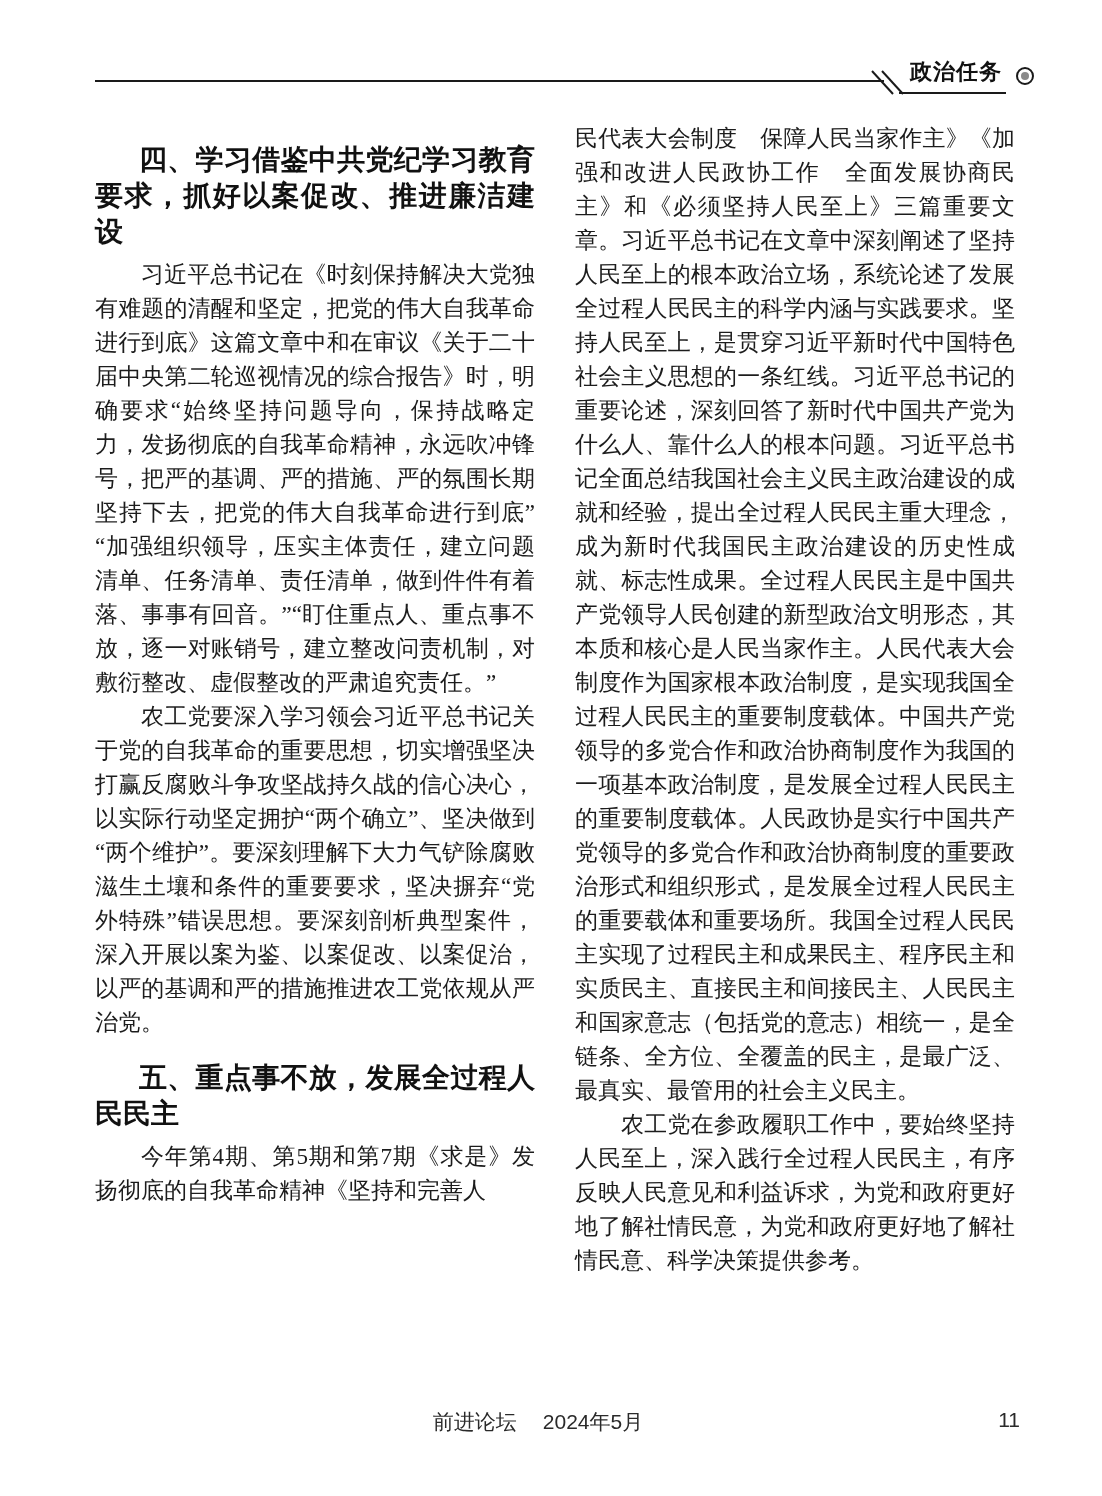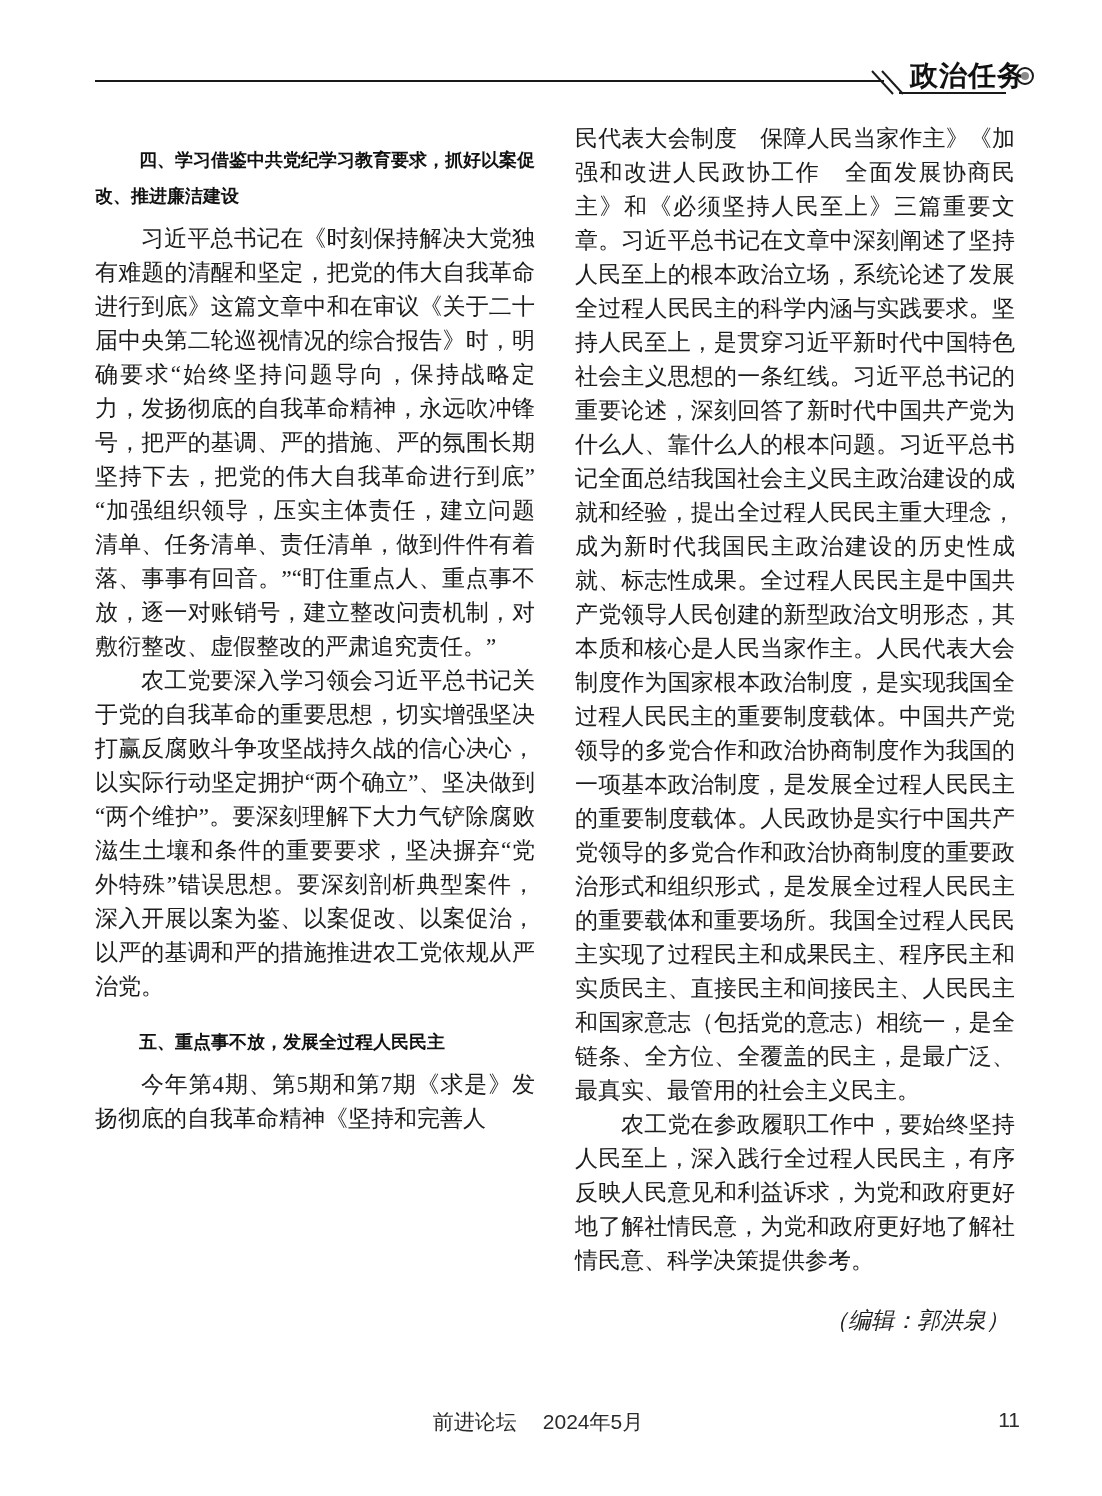--- a/index.html
+++ b/index.html
@@ -24,21 +24,21 @@
     width: 1102px;
     height: 110px;
   }
   .header-label {
     position: absolute;
     top: 57px;
     left: 910px;
     width: 96px;
     font-family: "Liberation Serif", "DejaVu Serif", serif;
     font-weight: bold;
-    font-size: 28px;
+    font-size: 22px;
     letter-spacing: 1px;
     color: #111;
     white-space: nowrap;
   }
   .bullseye {
     position: absolute;
     top: 67px;
     left: 1016px;
     width: 18px;
     height: 18px;
@@ -77,21 +77,21 @@
     line-height: 34px;
     text-align: justify;
     text-align-last: left;
     color: #1c1c1c;
   }
   .indent { text-indent: 46px; }
   .sec-heading {
     margin: 20px 0 8px 0;
     font-family: "Liberation Sans", "DejaVu Sans", sans-serif;
     font-weight: bold;
-    font-size: 18px;
+    font-size: 28px;
     line-height: 36px;
     text-indent: 44px;
     text-align: justify;
     text-align-last: left;
     color: #111;
   }
   .editor-credit {
     margin: 26px 6px 0 0;
     font-size: 23px;
     line-height: 34px;
@@ -144,21 +144,20 @@
       <h2 class="sec-heading">四、学习借鉴中共党纪学习教育要求，抓好以案促改、推进廉洁建设</h2>
       <p class="body-par indent">习近平总书记在《时刻保持解决大党独有难题的清醒和坚定，把党的伟大自我革命进行到底》这篇文章中和在审议《关于二十届中央第二轮巡视情况的综合报告》时，明确要求“始终坚持问题导向，保持战略定力，发扬彻底的自我革命精神，永远吹冲锋号，把严的基调、严的措施、严的氛围长期坚持下去，把党的伟大自我革命进行到底”“加强组织领导，压实主体责任，建立问题清单、任务清单、责任清单，做到件件有着落、事事有回音。”“盯住重点人、重点事不放，逐一对账销号，建立整改问责机制，对敷衍整改、虚假整改的严肃追究责任。”</p>
       <p class="body-par indent">农工党要深入学习领会习近平总书记关于党的自我革命的重要思想，切实增强坚决打赢反腐败斗争攻坚战持久战的信心决心，以实际行动坚定拥护“两个确立”、坚决做到“两个维护”。要深刻理解下大力气铲除腐败滋生土壤和条件的重要要求，坚决摒弃“党外特殊”错误思想。要深刻剖析典型案件，深入开展以案为鉴、以案促改、以案促治，以严的基调和严的措施推进农工党依规从严治党。</p>
       <h2 class="sec-heading">五、重点事不放，发展全过程人民民主</h2>
       <p class="body-par indent">今年第4期、第5期和第7期《求是》发扬彻底的自我革命精神《坚持和完善人</p>
     </section>
 
     <section class="col col-right">
       <p class="body-par">民代表大会制度　保障人民当家作主》《加强和改进人民政协工作　全面发展协商民主》和《必须坚持人民至上》三篇重要文章。习近平总书记在文章中深刻阐述了坚持人民至上的根本政治立场，系统论述了发展全过程人民民主的科学内涵与实践要求。坚持人民至上，是贯穿习近平新时代中国特色社会主义思想的一条红线。习近平总书记的重要论述，深刻回答了新时代中国共产党为什么人、靠什么人的根本问题。习近平总书记全面总结我国社会主义民主政治建设的成就和经验，提出全过程人民民主重大理念，成为新时代我国民主政治建设的历史性成就、标志性成果。全过程人民民主是中国共产党领导人民创建的新型政治文明形态，其本质和核心是人民当家作主。人民代表大会制度作为国家根本政治制度，是实现我国全过程人民民主的重要制度载体。中国共产党领导的多党合作和政治协商制度作为我国的一项基本政治制度，是发展全过程人民民主的重要制度载体。人民政协是实行中国共产党领导的多党合作和政治协商制度的重要政治形式和组织形式，是发展全过程人民民主的重要载体和重要场所。我国全过程人民民主实现了过程民主和成果民主、程序民主和实质民主、直接民主和间接民主、人民民主和国家意志（包括党的意志）相统一，是全链条、全方位、全覆盖的民主，是最广泛、最真实、最管用的社会主义民主。</p>
       <p class="body-par indent">农工党在参政履职工作中，要始终坚持人民至上，深入践行全过程人民民主，有序反映人民意见和利益诉求，为党和政府更好地了解社情民意，为党和政府更好地了解社情民意、科学决策提供参考。</p>
-      <p class="editor-credit">（编辑：郭洪泉）</p>
     </section>
 
   </main>
 
   <div class="footer-center">
     <span class="journal">前进论坛</span><span>2024年5月</span>
   </div>
   <div class="page-number">11</div>
 
 </div>

